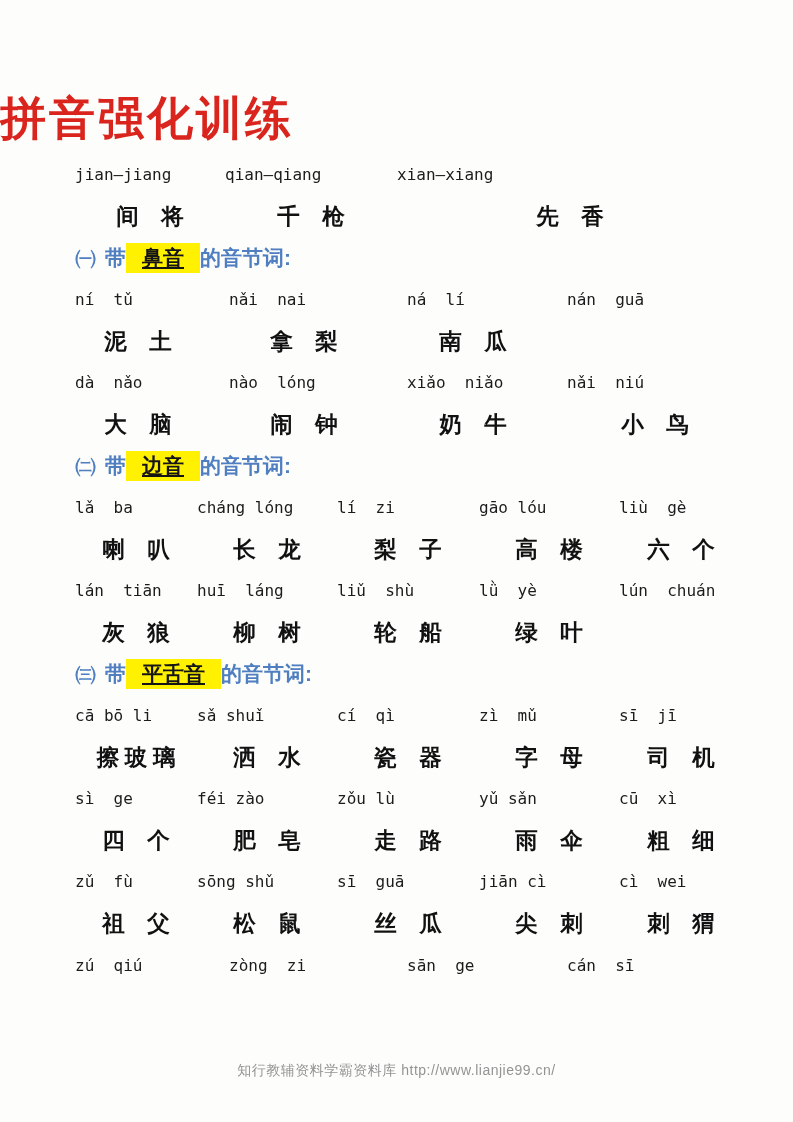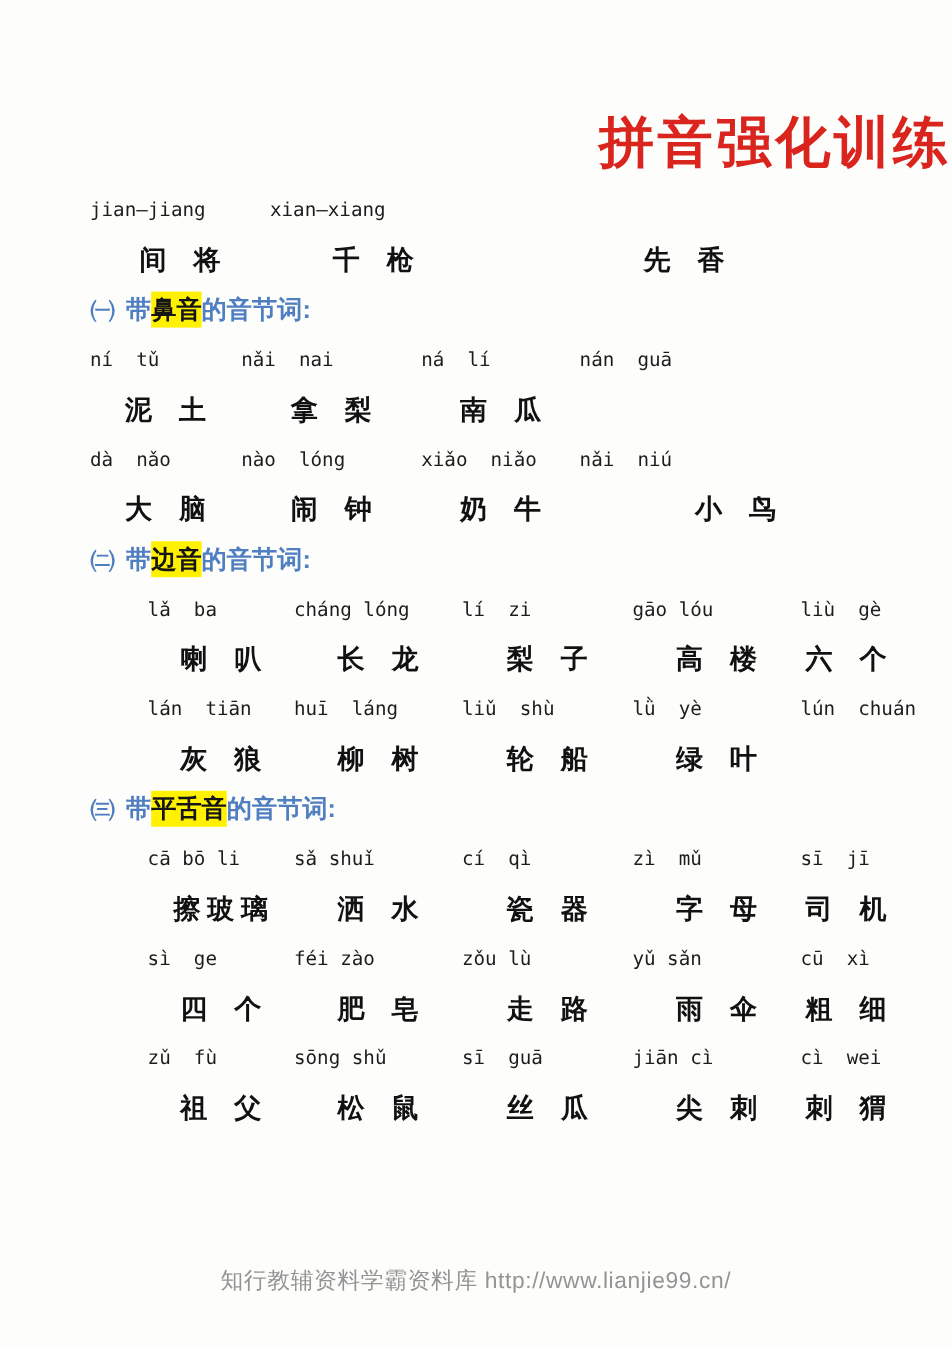--- a/index.html
+++ b/index.html
@@ -7,70 +7,71 @@
     --ink:#1c1c1c; --gray:#949494; --bg:#fdfdfb;
   }
   html,body{margin:0;padding:0;}
   body{
     width:793px;height:1122px;background:var(--bg);
     font-family:"Liberation Sans", sans-serif;color:var(--ink);
   }
   .page{position:relative;width:793px;height:1122px;overflow:hidden;}
   .title{
     margin:0;padding-top:84px;height:68px;line-height:68px;
-    text-align:right;font-size:46px;font-weight:bold;
+    text-align:left;font-size:46px;font-weight:bold;
     color:var(--red);letter-spacing:3px;
     font-family:"Liberation Sans", sans-serif;
   }
   .content{padding:2px 50px 0 75px;}
   .line{height:41.6px;align-items:center;}
   .pinyin-line{
     display:grid;font-family:"DejaVu Sans Mono", monospace;
     font-size:16px;color:var(--ink);white-space:pre;
   }
   .hanzi-line{
     display:grid;font-family:"Liberation Serif", serif;
     font-size:22.5px;font-weight:600;color:#111;white-space:pre;text-align:center;
   }
   .word{white-space:pre;}
   .cols-3{grid-template-columns:150px 172px auto;}
-  .cols-4{grid-template-columns:126px 150px 132px auto;}
-  .cols-5{grid-template-columns:122px 140px 142px 140px auto;margin-left:48px;}
+  .cols-4{grid-template-columns:126px 150px 132px auto;gap:28px;}
+  .cols-5{grid-template-columns:122px 140px 142px 140px auto;}
   .section-line{
     display:flex;font-size:21px;font-weight:bold;color:var(--blue);
     white-space:pre;
   }
   .sec-num{margin-right:9px;}
-  .hl{background:var(--yellow);color:#151515;padding:1px 0;}
+  .hl{background:var(--yellow);color:#151515;padding:1px 16px;text-decoration:underline;}
   .footer{
     position:absolute;left:0;bottom:42px;width:100%;
-    text-align:center;color:var(--gray);font-size:19px;
+    text-align:center;color:var(--gray);font-size:14px;
     letter-spacing:0.5px;
   }
 </style>
 </head>
 <body>
 
 <div class="page">
   <h1 class="title">拼音强化训练</h1>
   <div class="content" id="content">
-      <div class="line pinyin-line cols-3"><div class="word">jian—jiang</div><div class="word">xian—xiang</div></div>
+      <div class="line pinyin-line cols-3"><div class="word">jian—jiang</div><div class="word">qian—qiang</div><div class="word">xian—xiang</div></div>
       <div class="line hanzi-line cols-3"><div class="word">间　将</div><div class="word">千　枪</div><div class="word">先　香</div></div>
       <div class="line section-line"><div class="seg sec-num">㈠</div><div class="seg">带</div><div class="seg hl">鼻音</div><div class="seg">的音节词:</div></div>
       <div class="line pinyin-line cols-4"><div class="word">ní  tǔ</div><div class="word">nǎi  nai</div><div class="word">ná  lí</div><div class="word">nán  guā</div></div>
       <div class="line hanzi-line cols-4"><div class="word">泥　土</div><div class="word">拿　梨</div><div class="word">南　瓜</div></div>
       <div class="line pinyin-line cols-4"><div class="word">dà  nǎo</div><div class="word">nào  lóng</div><div class="word">xiǎo  niǎo</div><div class="word">nǎi  niú</div></div>
       <div class="line hanzi-line cols-4"><div class="word">大　脑</div><div class="word">闹　钟</div><div class="word">奶　牛</div><div class="word">小　鸟</div></div>
       <div class="line section-line"><div class="seg sec-num">㈡</div><div class="seg">带</div><div class="seg hl">边音</div><div class="seg">的音节词:</div></div>
       <div class="line pinyin-line cols-5"><div class="word">lǎ  ba</div><div class="word">cháng lóng</div><div class="word">lí  zi</div><div class="word">gāo lóu</div><div class="word">liù  gè</div></div>
       <div class="line hanzi-line cols-5"><div class="word">喇　叭</div><div class="word">长　龙</div><div class="word">梨　子</div><div class="word">高　楼</div><div class="word">六　个</div></div>
       <div class="line pinyin-line cols-5"><div class="word">lán  tiān</div><div class="word">huī  láng</div><div class="word">liǔ  shù</div><div class="word">lǜ  yè</div><div class="word">lún  chuán</div></div>
       <div class="line hanzi-line cols-5"><div class="word">灰　狼</div><div class="word">柳　树</div><div class="word">轮　船</div><div class="word">绿　叶</div></div>
       <div class="line section-line"><div class="seg sec-num">㈢</div><div class="seg">带</div><div class="seg hl">平舌音</div><div class="seg">的音节词:</div></div>
       <div class="line pinyin-line cols-5"><div class="word">cā bō li</div><div class="word">sǎ shuǐ</div><div class="word">cí  qì</div><div class="word">zì  mǔ</div><div class="word">sī  jī</div></div>
       <div class="line hanzi-line cols-5"><div class="word">擦 玻 璃</div><div class="word">洒　水</div><div class="word">瓷　器</div><div class="word">字　母</div><div class="word">司　机</div></div>
       <div class="line pinyin-line cols-5"><div class="word">sì  ge</div><div class="word">féi zào</div><div class="word">zǒu lù</div><div class="word">yǔ sǎn</div><div class="word">cū  xì</div></div>
       <div class="line hanzi-line cols-5"><div class="word">四　个</div><div class="word">肥　皂</div><div class="word">走　路</div><div class="word">雨　伞</div><div class="word">粗　细</div></div>
       <div class="line pinyin-line cols-5"><div class="word">zǔ  fù</div><div class="word">sōng shǔ</div><div class="word">sī  guā</div><div class="word">jiān cì</div><div class="word">cì  wei</div></div>
       <div class="line hanzi-line cols-5"><div class="word">祖　父</div><div class="word">松　鼠</div><div class="word">丝　瓜</div><div class="word">尖　刺</div><div class="word">刺　猬</div></div>
+      <div class="line pinyin-line cols-4"><div class="word">zú  qiú</div><div class="word">zòng  zi</div><div class="word">sān  ge</div><div class="word">cán  sī</div></div>
     </div>
   <div class="footer">知行教辅资料学霸资料库 http://www.lianjie99.cn/</div>
 </div>
 
 </body></html>

